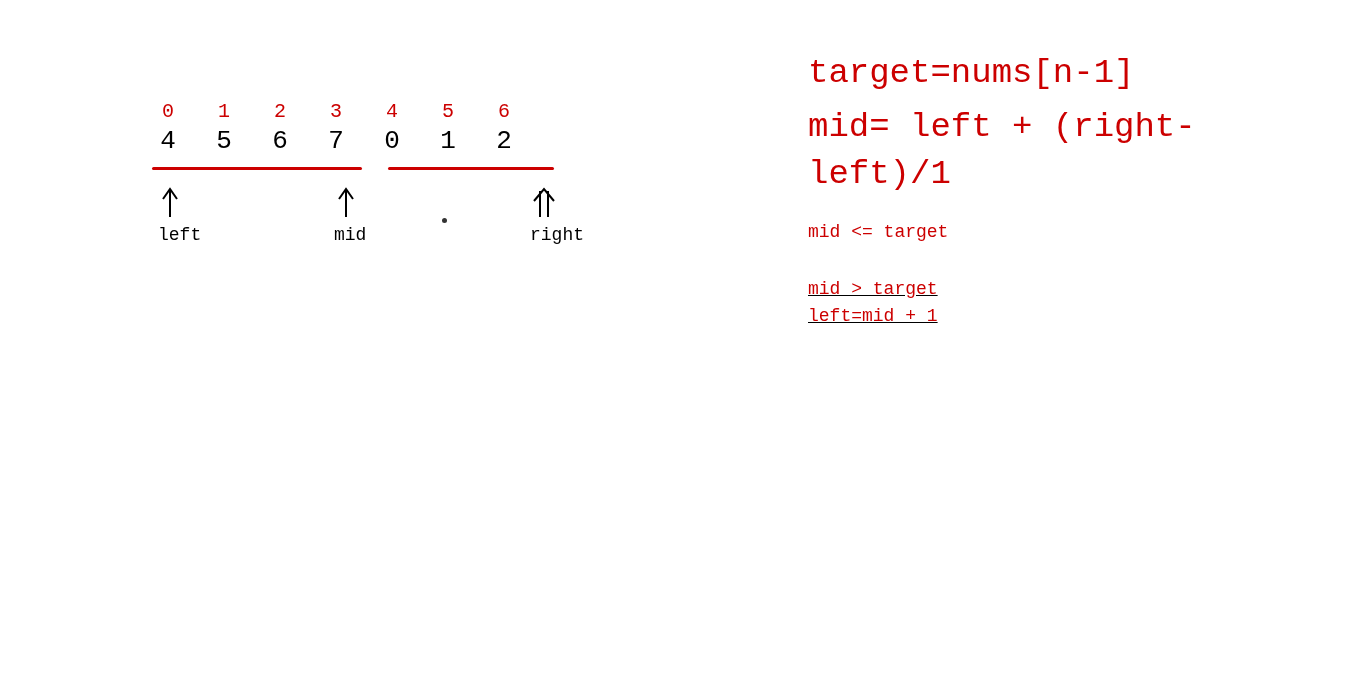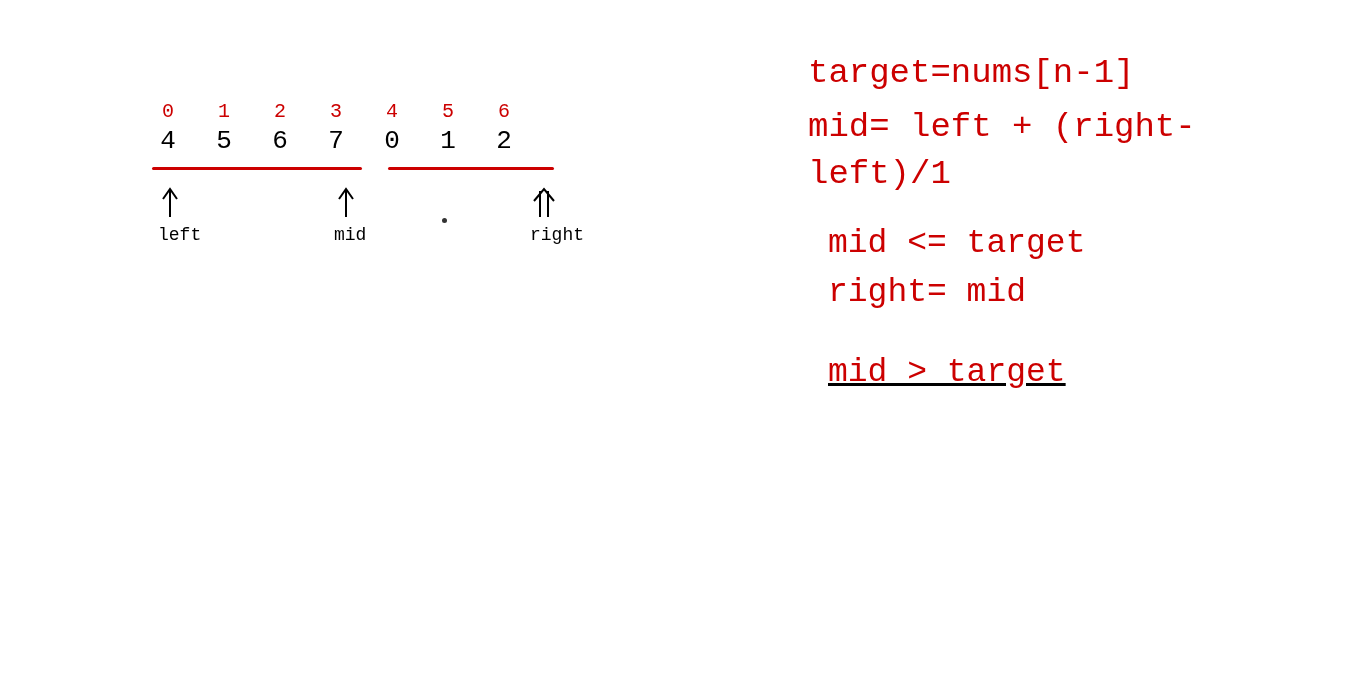--- a/index.html
+++ b/index.html
@@ -92,25 +92,24 @@
       font-family: 'Courier New', Courier, monospace;
       line-height: 1.4;
       margin-bottom: 6px;
     }
 
     .condition-block {
       margin-top: 20px;
     }
 
     .condition-line {
-      font-size: 33px;
+      font-size: 18px;
       color: #cc0000;
       font-family: 'Courier New', Courier, monospace;
       line-height: 1.5;
-      margin-left: 20px;
     }
 
     .condition-block2 {
       margin-top: 30px;
       text-decoration: underline;
     }
   </style>
 </head>
 <body>
 
@@ -188,21 +187,21 @@
     </div>
 
   </div>
 
   <div class="right-panel">
     <div class="formula-line">target=nums[n-1]</div>
     <div class="formula-line">mid= left + (right-left)/1</div>
 
     <div class="condition-block">
       <div class="condition-line">mid &lt;= target</div>
-      <div class="condition-line">right= mid</div>
     </div>
 
     <div class="condition-block2">
       <div class="condition-line">mid &gt; target</div>
+      <div class="condition-line">left=mid + 1</div>
     </div>
   </div>
 
 </div>
 
 </body></html>

